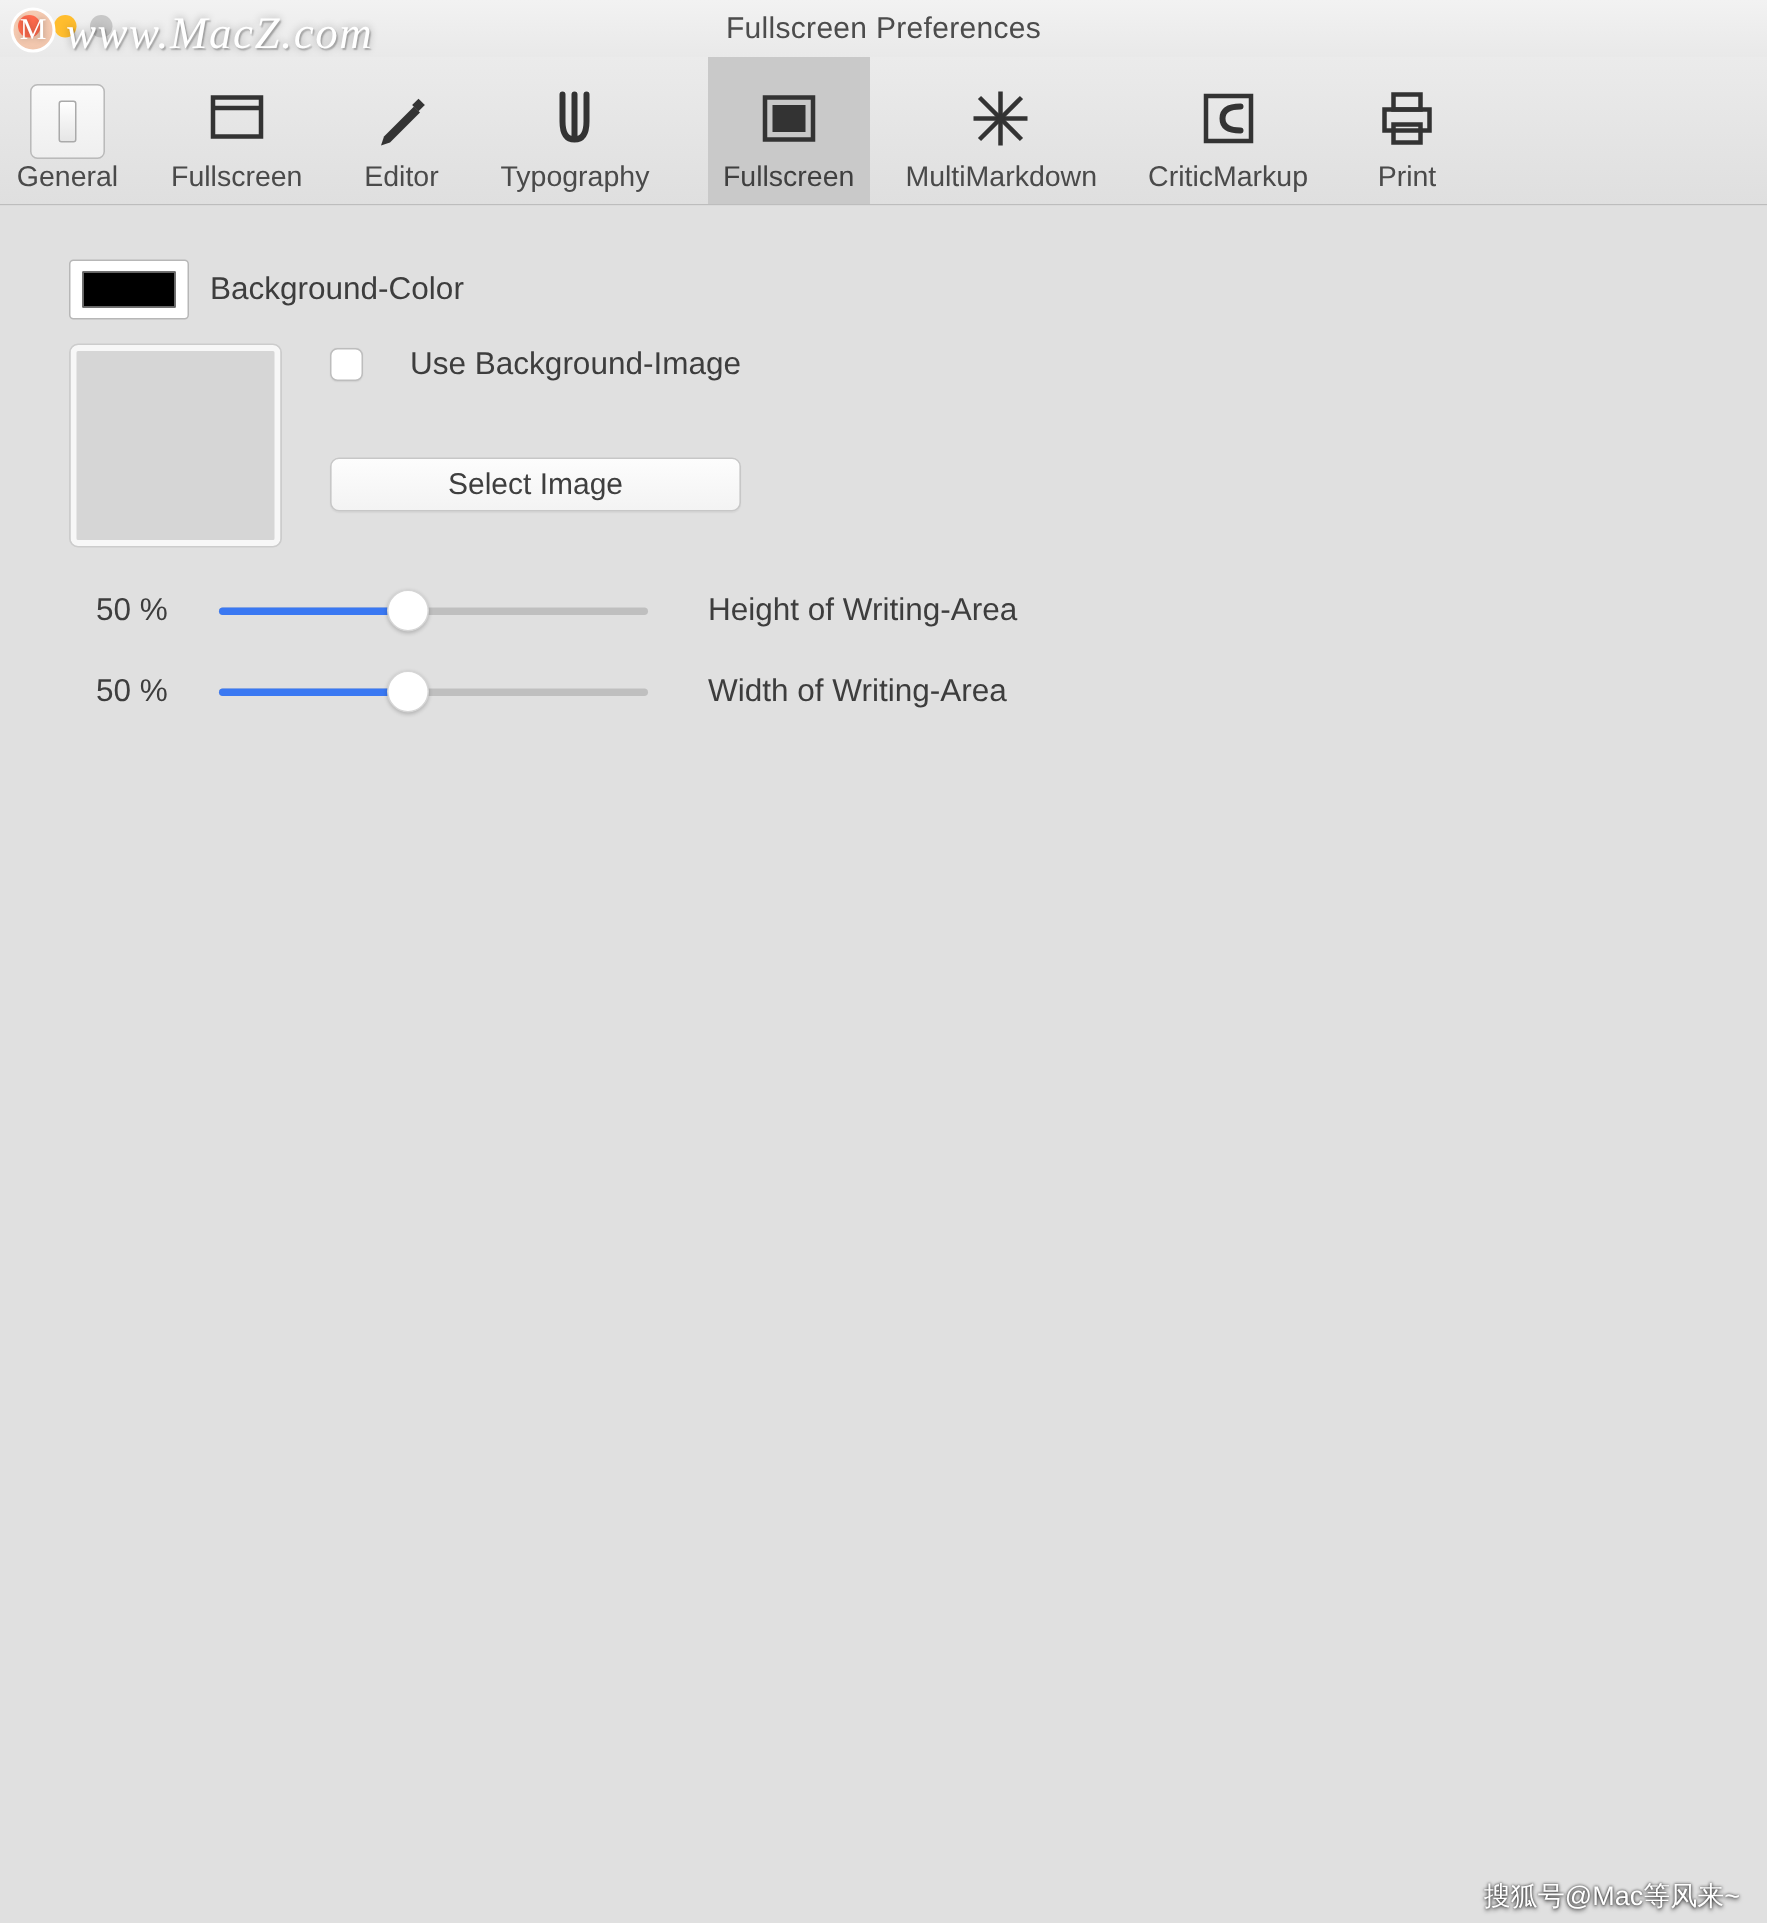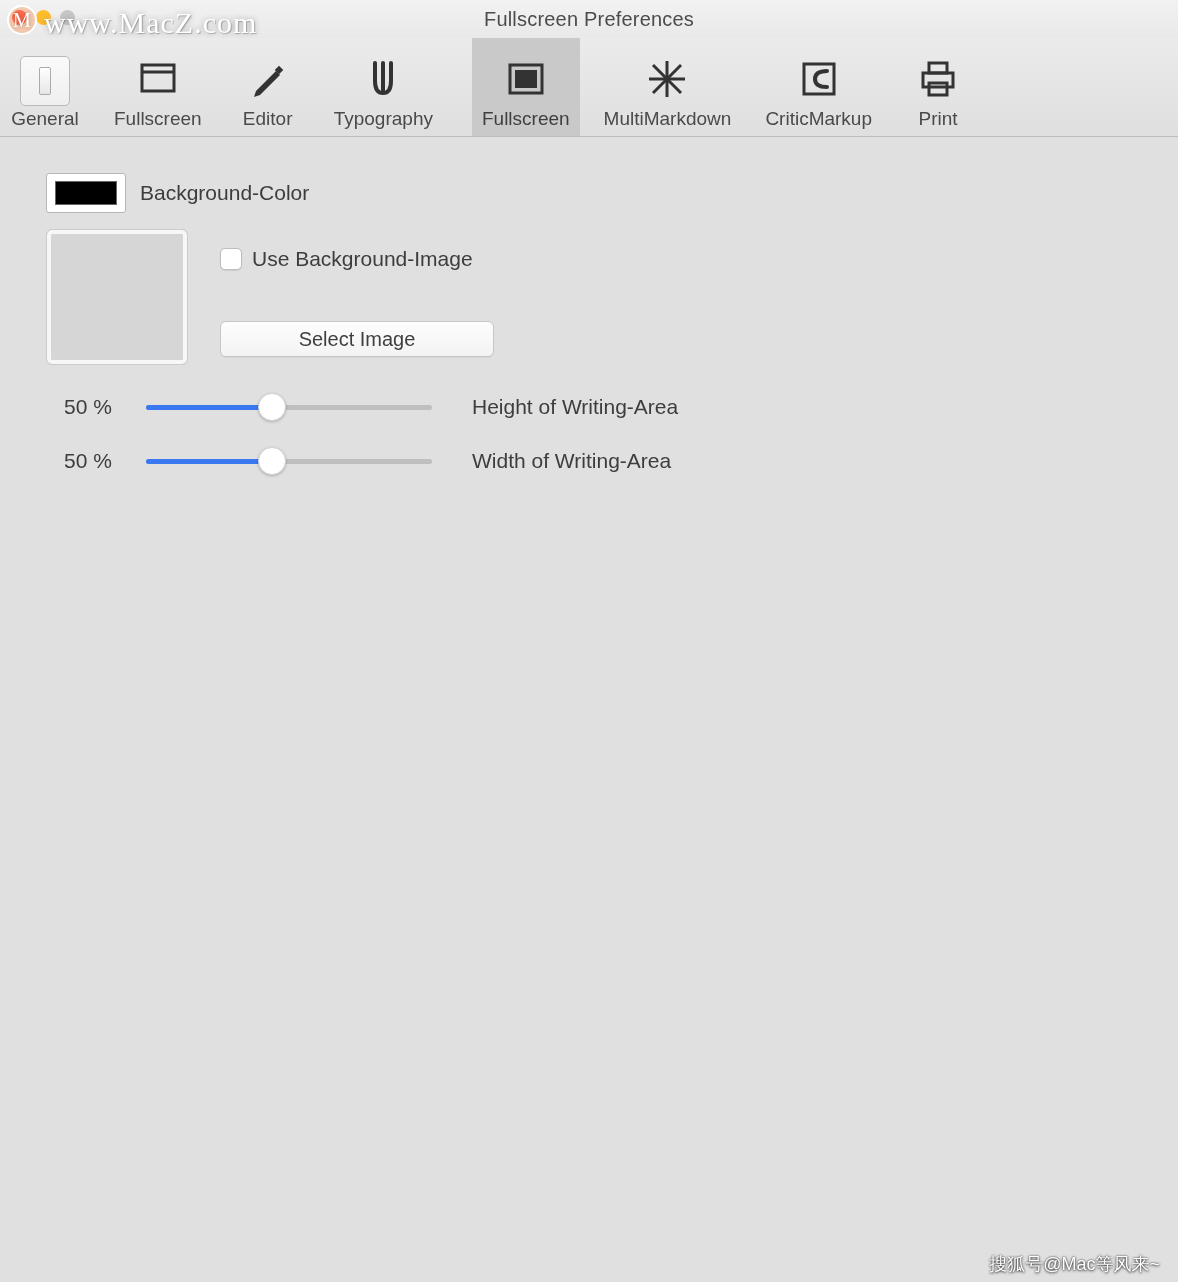--- a/index.html
+++ b/index.html
@@ -165,21 +165,22 @@
       box-shadow: inset 0 0 0 4px #f7f7f7;
     }
     .image-options {
       margin-left: 32px;
       display: flex;
       flex-direction: column;
     }
     .checkbox-row {
       display: flex;
       align-items: center;
-      margin-top: 18px;
+      margin-top: 2px;
+      justify-content: space-between;
     }
     .checkbox {
       width: 22px;
       height: 22px;
       background: #fff;
       border: 1px solid #bdbdbd;
       border-radius: 5px;
       box-shadow: 0 0.5px 1px rgba(0,0,0,.08), inset 0 1px 0 rgba(255,255,255,.9);
     }
     .checkbox-label {
@@ -257,20 +258,21 @@
     .watermark {
       position: absolute;
       left: 44px;
       top: 6px;
       font-size: 30px;
       color: #fff;
       text-shadow: 0 0 6px rgba(0,0,0,.3), 1px 1px 1px rgba(0,0,0,.25);
       font-family: Georgia, serif;
       pointer-events: none;
       letter-spacing: 1px;
+      font-style: italic;
     }
     .watermark-logo {
       position: absolute;
       left: 7px; top: 5px;
       width: 30px; height: 30px;
       border-radius: 50%;
       border: 2px solid #fff;
       color: #fff;
       display: flex; align-items: center; justify-content: center;
       font-size: 20px; font-family: Georgia, serif;

